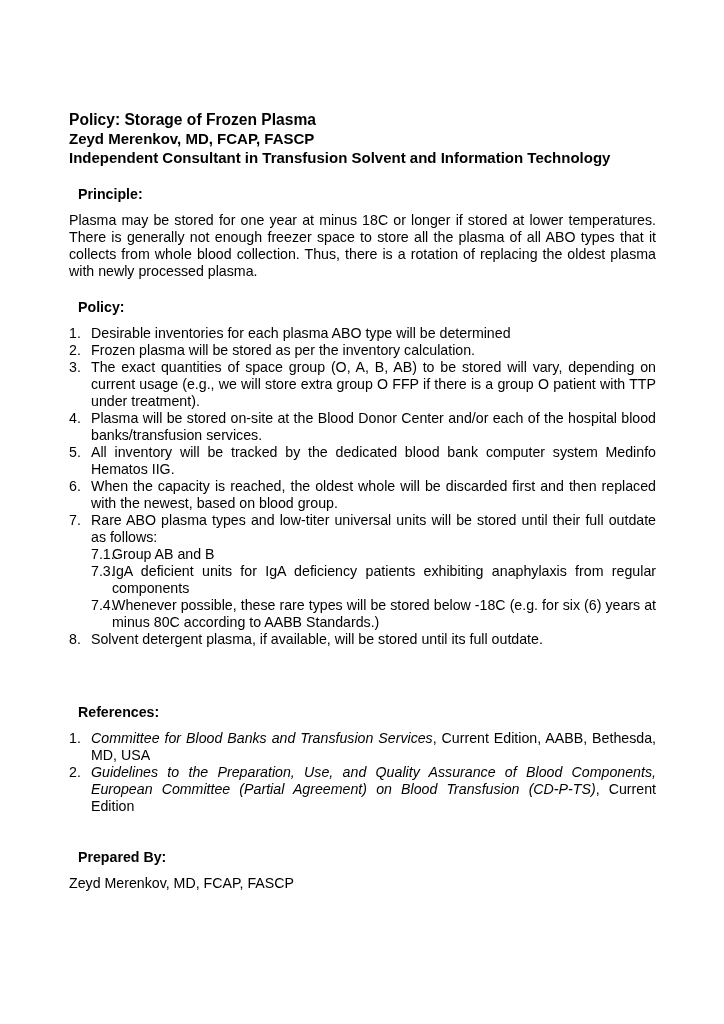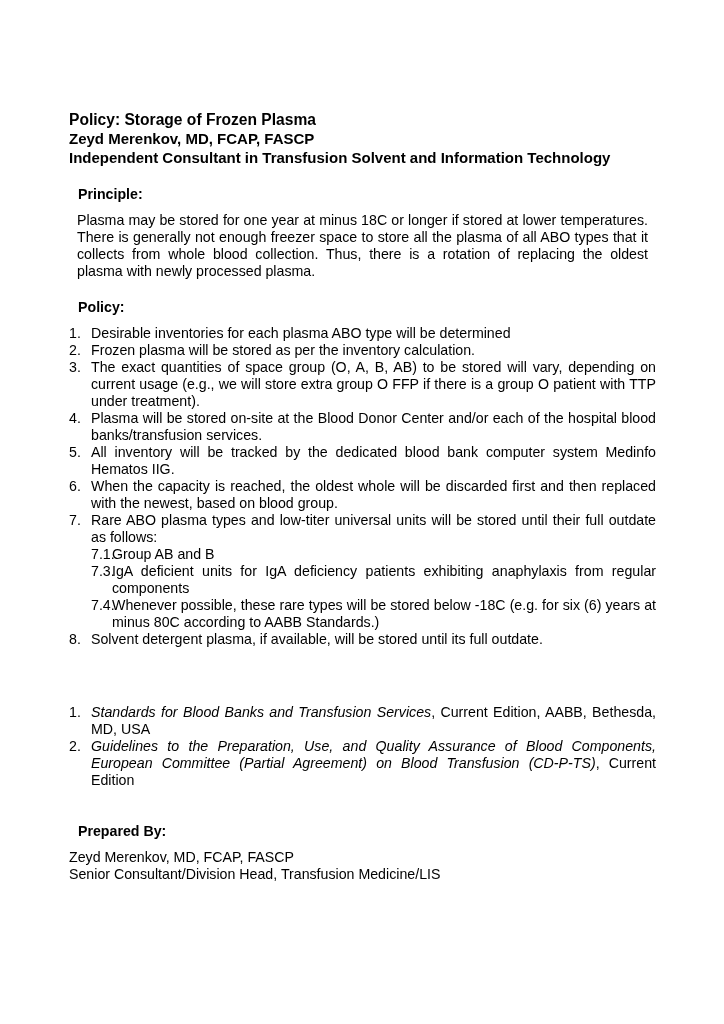--- a/index.html
+++ b/index.html
@@ -5,21 +5,21 @@
     html, body { margin: 0; padding: 0; background: #ffffff; }
     body {
       width: 724px; height: 1024px; position: relative; overflow: hidden;
       font-family: "Liberation Sans", sans-serif; color: #000;
     }
     .page { position: absolute; left: 69px; top: 70px; width: 587px; font-size: 14.2px; line-height: 17px; }
     .title { font-weight: bold; font-size: 15.6px; line-height: 19px; margin-top: 40px; }
     .sub { font-weight: bold; font-size: 15px; line-height: 19px; }
     .h { font-weight: bold; margin: 9px; }
     .sec { margin-top: 19px; }
-    p { margin: 8px; text-align: justify; }
+    p { margin: 0; text-align: justify; }
     ol { margin: 0; padding: 0; list-style: none; }
     .li { position: relative; padding-left: 22px; text-align: justify; }
     .li .num { position: absolute; left: 0; top: 0; }
     .sub-li { position: relative; padding-left: 21px; margin-left: 22px; text-align: justify; }
     .sub-li .num { position: absolute; left: 0; top: 0; }
     .refs { margin-top: 56px; }
     .prep { margin-top: 34px; }
     i { font-style: italic; }
   </style>
 </head>
@@ -46,24 +46,24 @@
       <li class="li"><span class="num">6.</span><span>When the capacity is reached, the oldest whole will be discarded first and then replaced with the newest, based on blood group.</span></li>
       <li class="li"><span class="num">7.</span><span>Rare ABO plasma types and low-titer universal units will be stored until their full outdate as follows:</span></li>
       <li class="sub-li"><span class="num">7.1.</span><span>Group AB and B</span></li>
       <li class="sub-li"><span class="num">7.3.</span><span>IgA deficient units for IgA deficiency patients exhibiting anaphylaxis from regular components</span></li>
       <li class="sub-li"><span class="num">7.4.</span><span>Whenever possible, these rare types will be stored below -18C (e.g. for six (6) years at minus 80C according to AABB Standards.)</span></li>
       <li class="li"><span class="num">8.</span><span>Solvent detergent plasma, if available, will be stored until its full outdate.</span></li>
     </ol>
   </div>
 
   <div class="refs">
+    <div class="h">References:</div>
     <ol>
-      <li class="li"><span class="num">1.</span><i>Standards for Blood Banks and Transfusion Services</i><span>, Current Edition, AABB, Bethesda, MD, USA</span></li>
+      <li class="li"><span class="num">1.</span><i>Committee for Blood Banks and Transfusion Services</i><span>, Current Edition, AABB, Bethesda, MD, USA</span></li>
       <li class="li"><span class="num">2.</span><i>Guidelines to the Preparation, Use, and Quality Assurance of Blood Components, European Committee (Partial Agreement) on Blood Transfusion (CD-P-TS)</i><span>, Current Edition</span></li>
     </ol>
   </div>
 
   <div class="prep">
     <div class="h">Prepared By:</div>
     <div>Zeyd Merenkov, MD, FCAP, FASCP</div>
-    <div>Senior Consultant/Division Head, Transfusion Medicine/LIS</div>
   </div>
 </div>
 
 </body></html>

